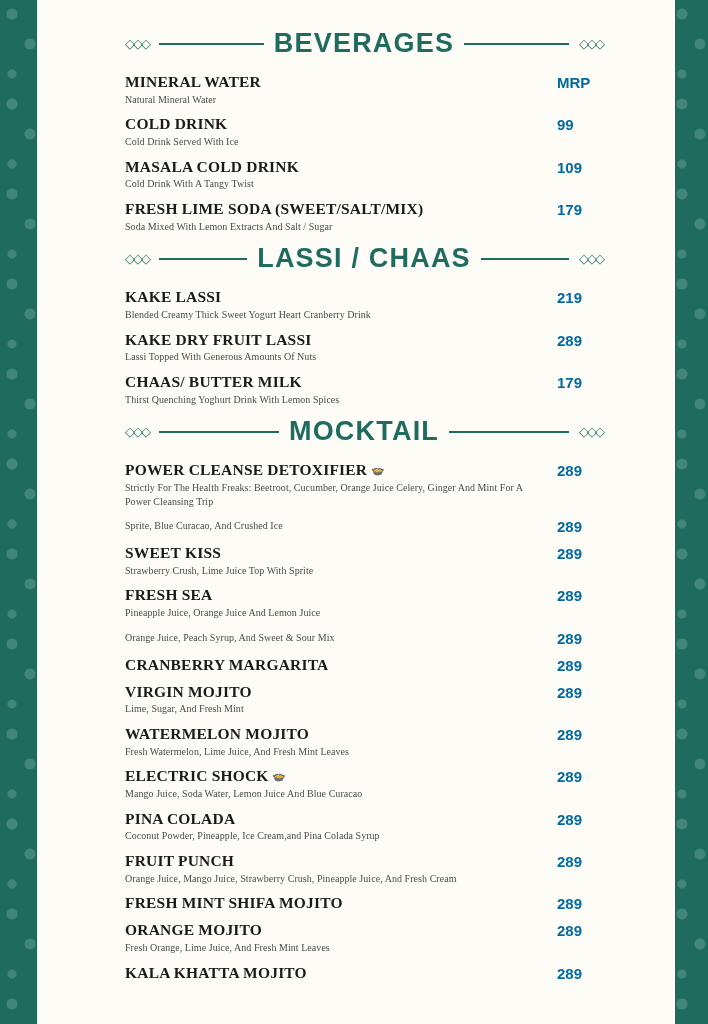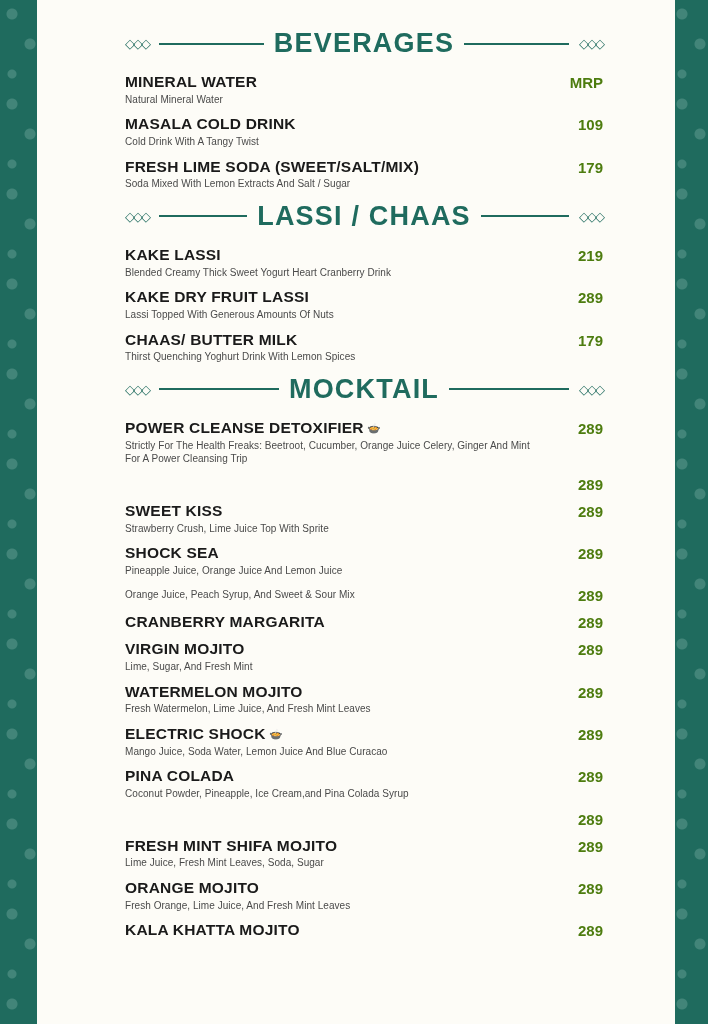--- a/index.html
+++ b/index.html
@@ -75,41 +75,40 @@
     flex: 0 0 auto;
   }
 
   
   .item {
     display: flex;
     align-items: flex-start;
     justify-content: space-between;
     margin-bottom: 9px;
   }
-  .item .left { flex: 1 1 auto; padding-right: 14px; }
+  .item .left { flex: 1 1 auto; padding-right: 14px; font-family: Liberation Serif, serif; }
   .item .name {
     color: #1a1a1a;
     font-size: 15.5px;
     font-weight: 700;
     letter-spacing: .2px;
     line-height: 1.15;
   }
   .item .desc {
     color: #4a4a4a;
     font-size: 10px;
     line-height: 1.35;
     margin-top: 2px;
     letter-spacing: .05px;
   }
   .item .price {
-    color: #4d7c0f;
+    color: #0369a1;
     font-size: 15px;
     font-weight: 800;
     min-width: 46px;
-    text-align: right;
     padding-top: 1px;
   }
   .chef {
     display: inline-block;
     font-size: 11px;
     margin-left: 4px;
     color: #a33a25;
     transform: translateY(-1px);
   }
   .block { margin-bottom: 6px; }
@@ -139,20 +138,27 @@
         </div>
         <div class="item">
           <div class="left">
             <div class="name"><span>MINERAL WATER</span></div>
             <div class="desc">Natural Mineral Water</div>
           </div>
           <div class="price">MRP</div>
         </div>
         <div class="item">
           <div class="left">
+            <div class="name"><span>COLD DRINK</span></div>
+            <div class="desc">Cold Drink Served With Ice</div>
+          </div>
+          <div class="price">99</div>
+        </div>
+        <div class="item">
+          <div class="left">
             <div class="name"><span>MASALA COLD DRINK</span></div>
             <div class="desc">Cold Drink With A Tangy Twist</div>
           </div>
           <div class="price">109</div>
         </div>
         <div class="item">
           <div class="left">
             <div class="name"><span>FRESH LIME SODA (SWEET/SALT/MIX)</span></div>
             <div class="desc">Soda Mixed With Lemon Extracts And Salt / Sugar</div>
           </div>
@@ -199,33 +205,34 @@
         </div>
         <div class="item">
           <div class="left">
             <div class="name"><span>POWER CLEANSE DETOXIFIER</span><span class="chef">🍲</span></div>
             <div class="desc">Strictly For The Health Freaks: Beetroot, Cucumber, Orange Juice Celery, Ginger And Mint For A Power Cleansing Trip</div>
           </div>
           <div class="price">289</div>
         </div>
         <div class="item">
           <div class="left">
+            <div class="desc">Sprite, Blue Curacao, And Crushed Ice</div>
           </div>
           <div class="price">289</div>
         </div>
         <div class="item">
           <div class="left">
             <div class="name"><span>SWEET KISS</span></div>
             <div class="desc">Strawberry Crush, Lime Juice Top With Sprite</div>
           </div>
           <div class="price">289</div>
         </div>
         <div class="item">
           <div class="left">
-            <div class="name"><span>SHOCK SEA</span></div>
+            <div class="name"><span>FRESH SEA</span></div>
             <div class="desc">Pineapple Juice, Orange Juice And Lemon Juice</div>
           </div>
           <div class="price">289</div>
         </div>
         <div class="item">
           <div class="left">
             <div class="desc">Orange Juice, Peach Syrup, And Sweet &amp; Sour Mix</div>
           </div>
           <div class="price">289</div>
         </div>
@@ -258,27 +265,28 @@
         </div>
         <div class="item">
           <div class="left">
             <div class="name"><span>PINA COLADA</span></div>
             <div class="desc">Coconut Powder, Pineapple, Ice Cream,and Pina Colada Syrup</div>
           </div>
           <div class="price">289</div>
         </div>
         <div class="item">
           <div class="left">
+            <div class="name"><span>FRUIT PUNCH</span></div>
+            <div class="desc">Orange Juice, Mango Juice, Strawberry Crush, Pineapple Juice, And Fresh Cream</div>
           </div>
           <div class="price">289</div>
         </div>
         <div class="item">
           <div class="left">
             <div class="name"><span>FRESH MINT SHIFA MOJITO</span></div>
-            <div class="desc">Lime Juice,  Fresh Mint Leaves, Soda, Sugar</div>
           </div>
           <div class="price">289</div>
         </div>
         <div class="item">
           <div class="left">
             <div class="name"><span>ORANGE MOJITO</span></div>
             <div class="desc">Fresh Orange, Lime Juice, And Fresh Mint Leaves</div>
           </div>
           <div class="price">289</div>
         </div>

